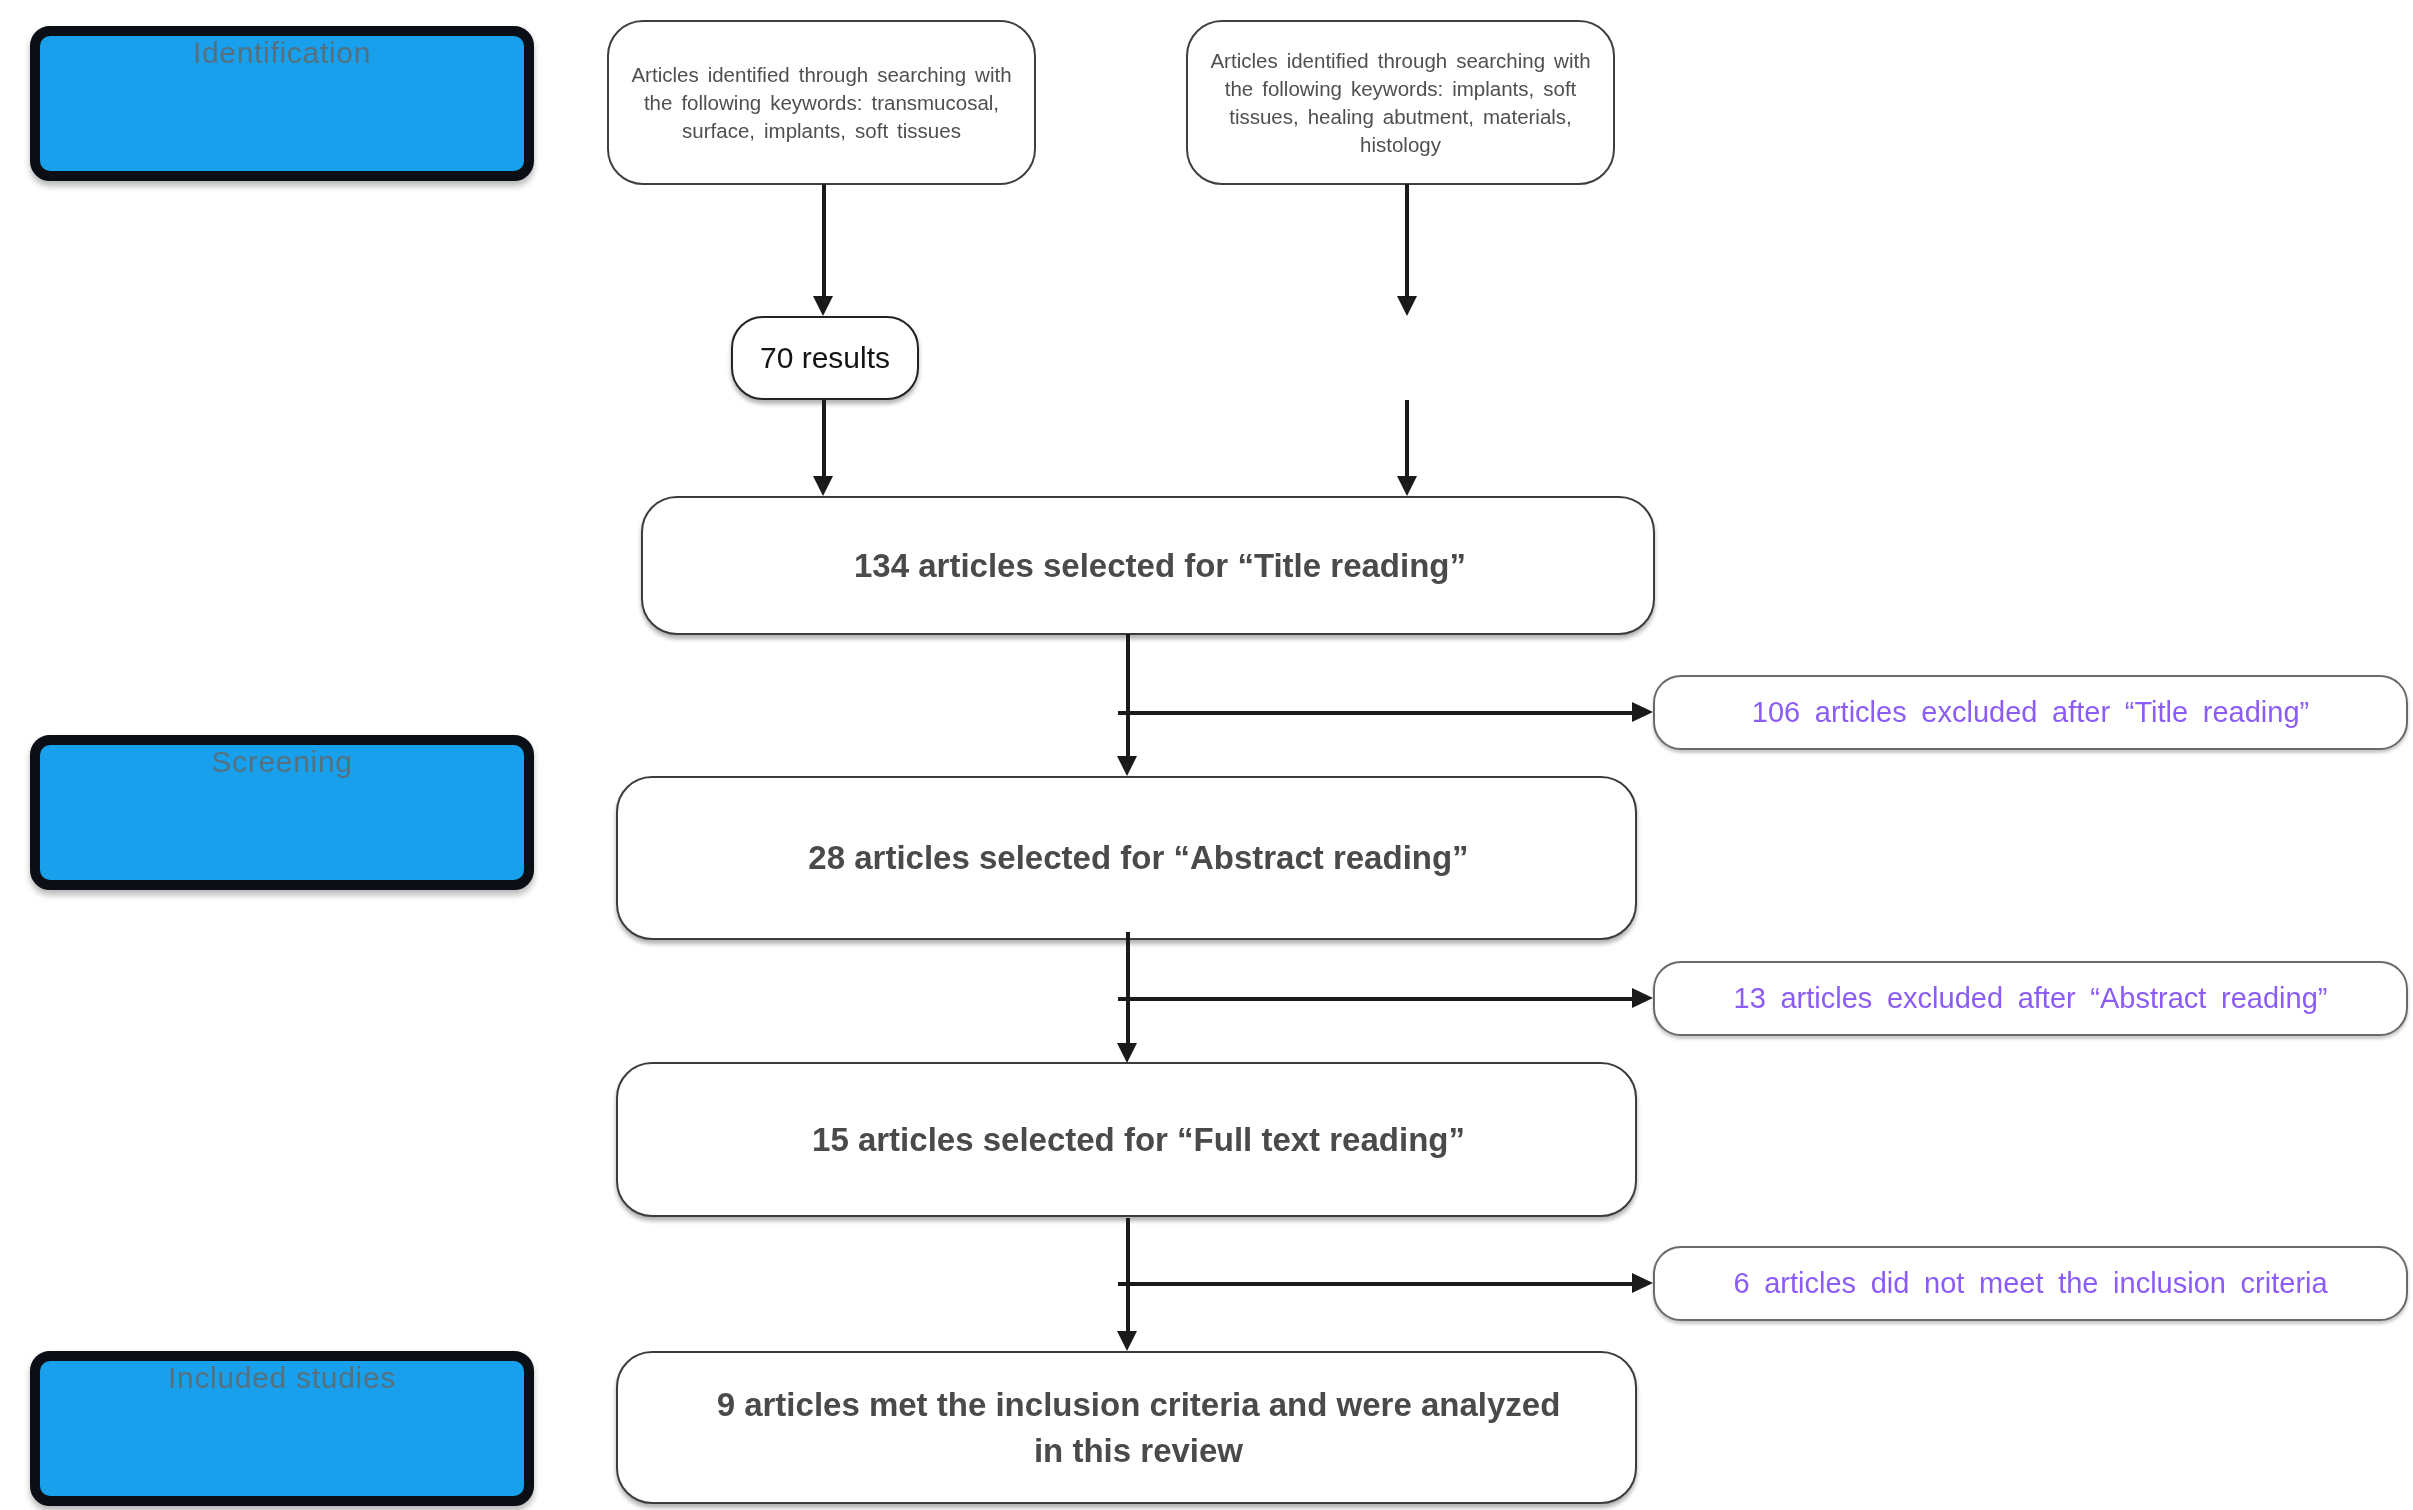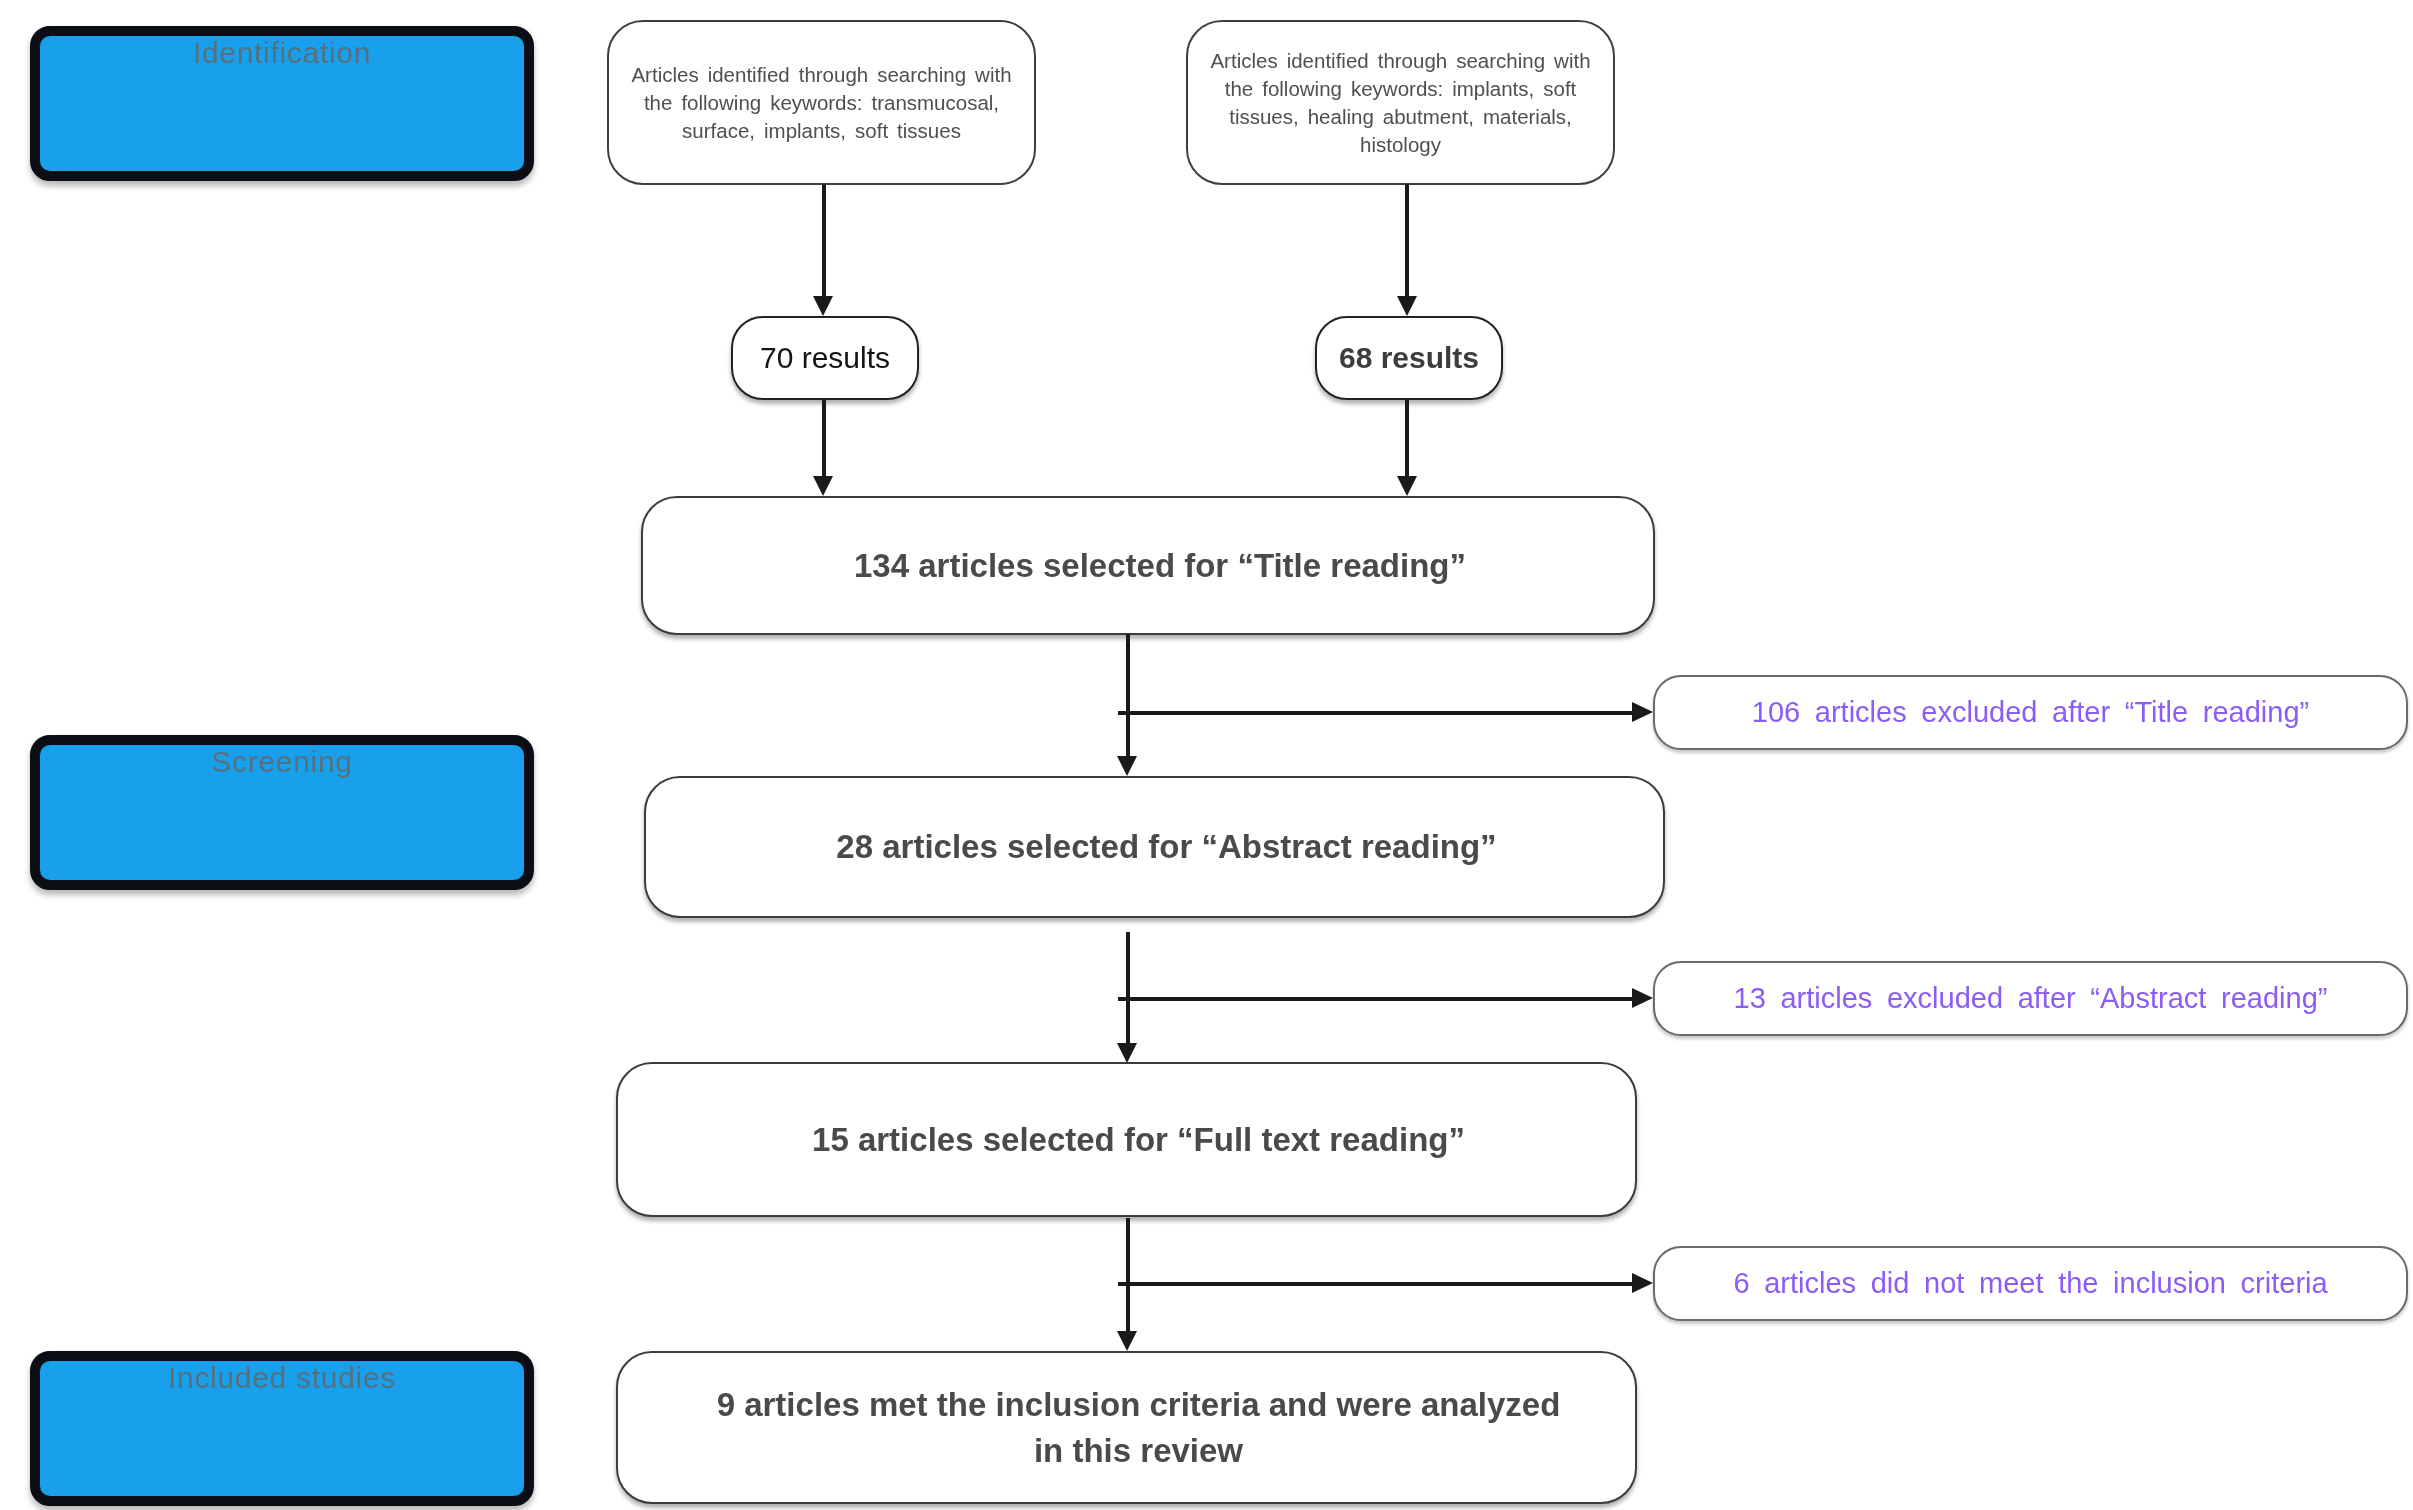--- a/index.html
+++ b/index.html
@@ -54,21 +54,21 @@
   #results-right span{font-weight:bold;color:#3d3d3d;}
 
   .flowbox{
     border:2px solid #3c3c3c;border-radius:36px;
     font-weight:bold;color:#4a4a4a;font-size:33px;line-height:46px;
     box-shadow:0 4px 4.6px rgba(0,0,0,.3);
     white-space:nowrap;
     padding-left:24px;
   }
   #flow-title{left:641px;width:1014px;top:496px;height:139px;}
-  #flow-abstract{left:644px;width:1021px;top:776px;height:142px;}
+  #flow-abstract{left:616px;width:1021px;top:776px;height:164px;}
   #flow-fulltext{left:616px;width:1021px;top:1062px;height:155px;}
   #flow-included{left:616px;width:1021px;top:1351px;height:153px;white-space:normal;}
   #flow-included .two-line{display:block;}
 
   .excl{
     left:1653px;width:755px;height:75px;
     border:2px solid #6a6a6a;border-radius:28px;
     font-size:29px;color:#8b5cf6;word-spacing:6.6px;
     box-shadow:0 2.6px 3.3px rgba(0,0,0,.22);
     white-space:nowrap;
@@ -118,23 +118,20 @@
       <span style="display:block">Articles identified through searching with</span>
       <span style="display:block">the following keywords: implants, soft</span>
       <span style="display:block">tissues, healing abutment, materials,</span>
       <span style="display:block">histology</span>
     </div>
   </div>
 
   <div class="wbox results" id="results-left">
     <span>70 results</span>
   </div>
-  <div class="wbox results" id="results-right">
-    <span>68 results</span>
-  </div>
 
   <div class="wbox flowbox" id="flow-title">
     <span>134 articles selected for “Title reading”</span>
   </div>
   <div class="wbox flowbox" id="flow-abstract">
     <span>28 articles selected for “Abstract reading”</span>
   </div>
   <div class="wbox flowbox" id="flow-fulltext">
     <span>15 articles selected for “Full text reading”</span>
   </div>

